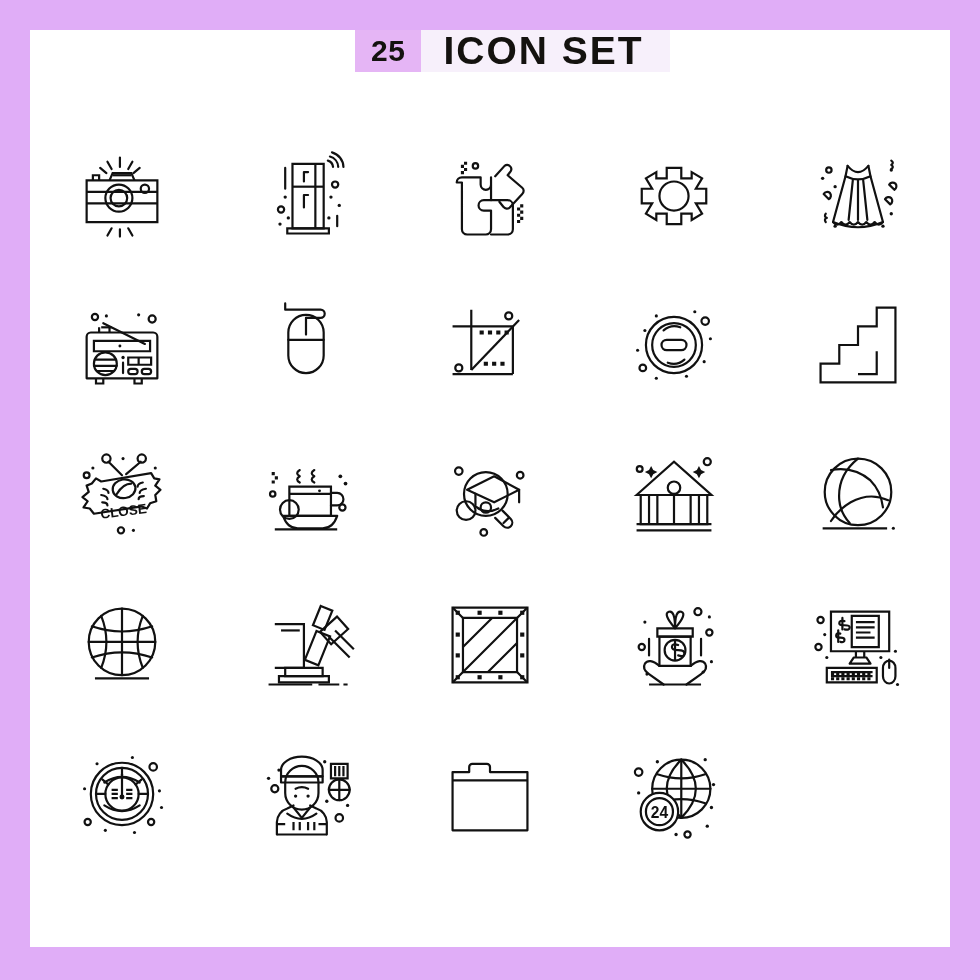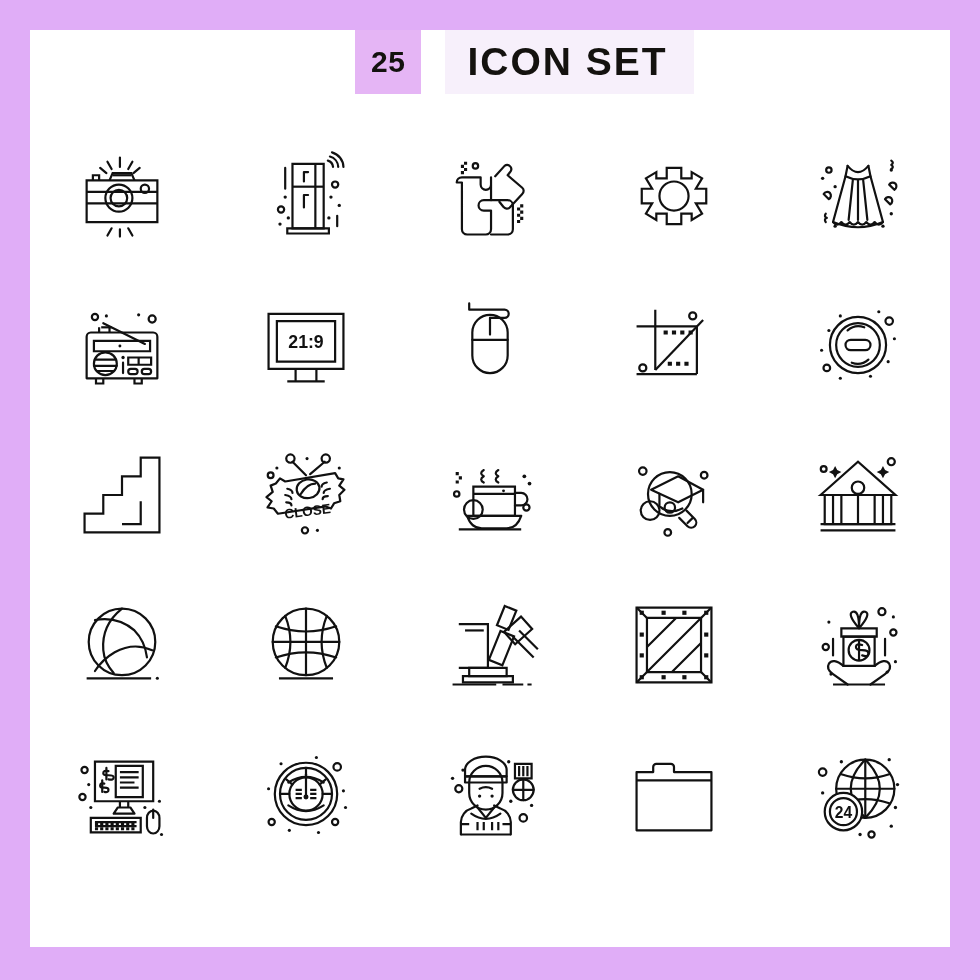--- a/index.html
+++ b/index.html
@@ -30,22 +30,21 @@
     background: #ffffff;
     box-sizing: border-box;
   }
   
   #header {
     position: absolute;
     left: 325px;
     top: 0px;
     display: flex;
     align-items: stretch;
-    height: 64px;
-    gap: 24px;
+    height: 42px;
   }
   .hdr-count {
     background: #e5b5f5;
     color: #14120f;
     font-size: 30px;
     font-weight: bold;
     letter-spacing: 0.5px;
     display: flex;
     align-items: center;
     justify-content: center;
@@ -225,29 +224,20 @@
           <path class="ln-sq" d="M28 33 v5 M38 33 v5"></path>
           <path class="ln-sq" d="M30 33 h10"></path>
           <path class="ln" d="M32 29 l40 20"></path>
           <circle class="ln" cx="24" cy="23" r="3"></circle>
           <circle class="ln" cx="79" cy="25" r="3.4"></circle>
           <circle class="fl" cx="35" cy="22" r="1.5"></circle>
           <circle class="fl" cx="66" cy="21" r="1.5"></circle>
         </svg>
       </div>
 
-      <div class="cell">
-        <svg viewBox="0 0 100 100">
-          <path class="ln-sq" d="M14 20 h72 v53 h-72 z"></path>
-          <path class="ln-sq" d="M22 27 h56 v39 h-56 z"></path>
-          <text class="tx" x="50" y="53" font-size="17">21:9</text>
-          <path class="ln-sq" d="M40 73 v12 M60 73 v12"></path>
-          <path class="ln-sq" d="M32 85 h36"></path>
-        </svg>
-      </div>
 
       <div class="cell">
         <svg viewBox="0 0 100 100">
           <path class="ln" d="M33 38 a17 17 0 0 1 34 0 v22 a17 17 0 0 1 -34 0 z"></path>
           <path class="ln" d="M50 24 v16"></path>
           <path class="ln" d="M33 45 h34"></path>
           <path class="ln" d="M50 24 h14 a4 4 0 0 0 0 -8 h-34 v-6"></path>
         </svg>
       </div>
 

